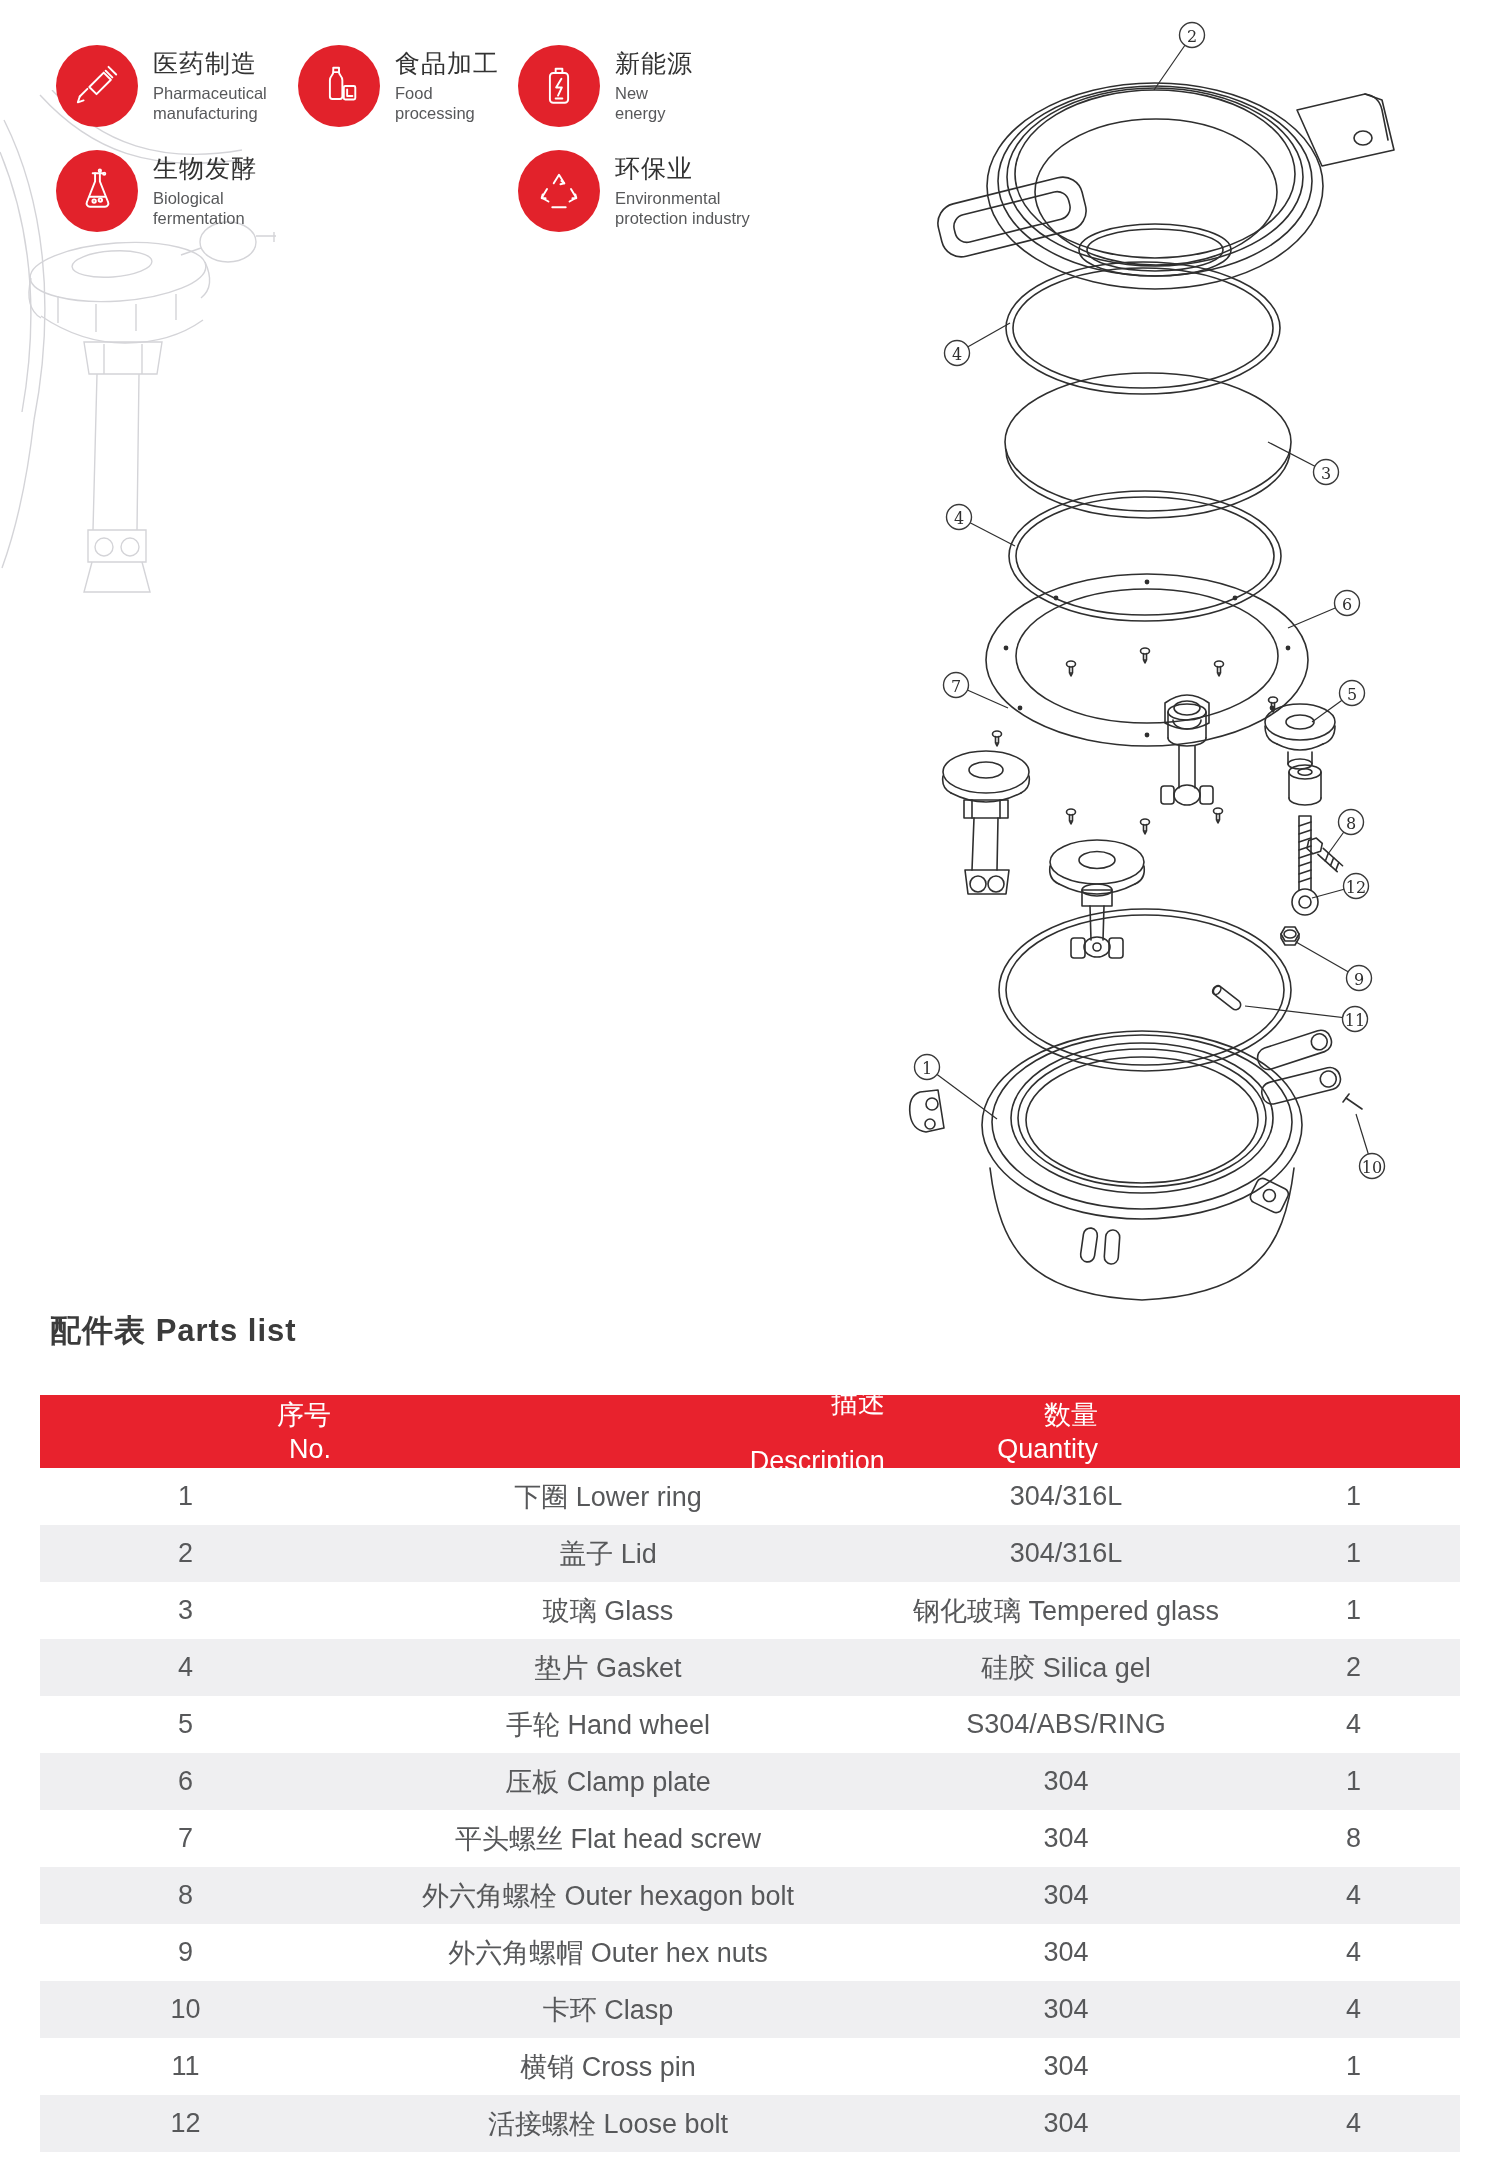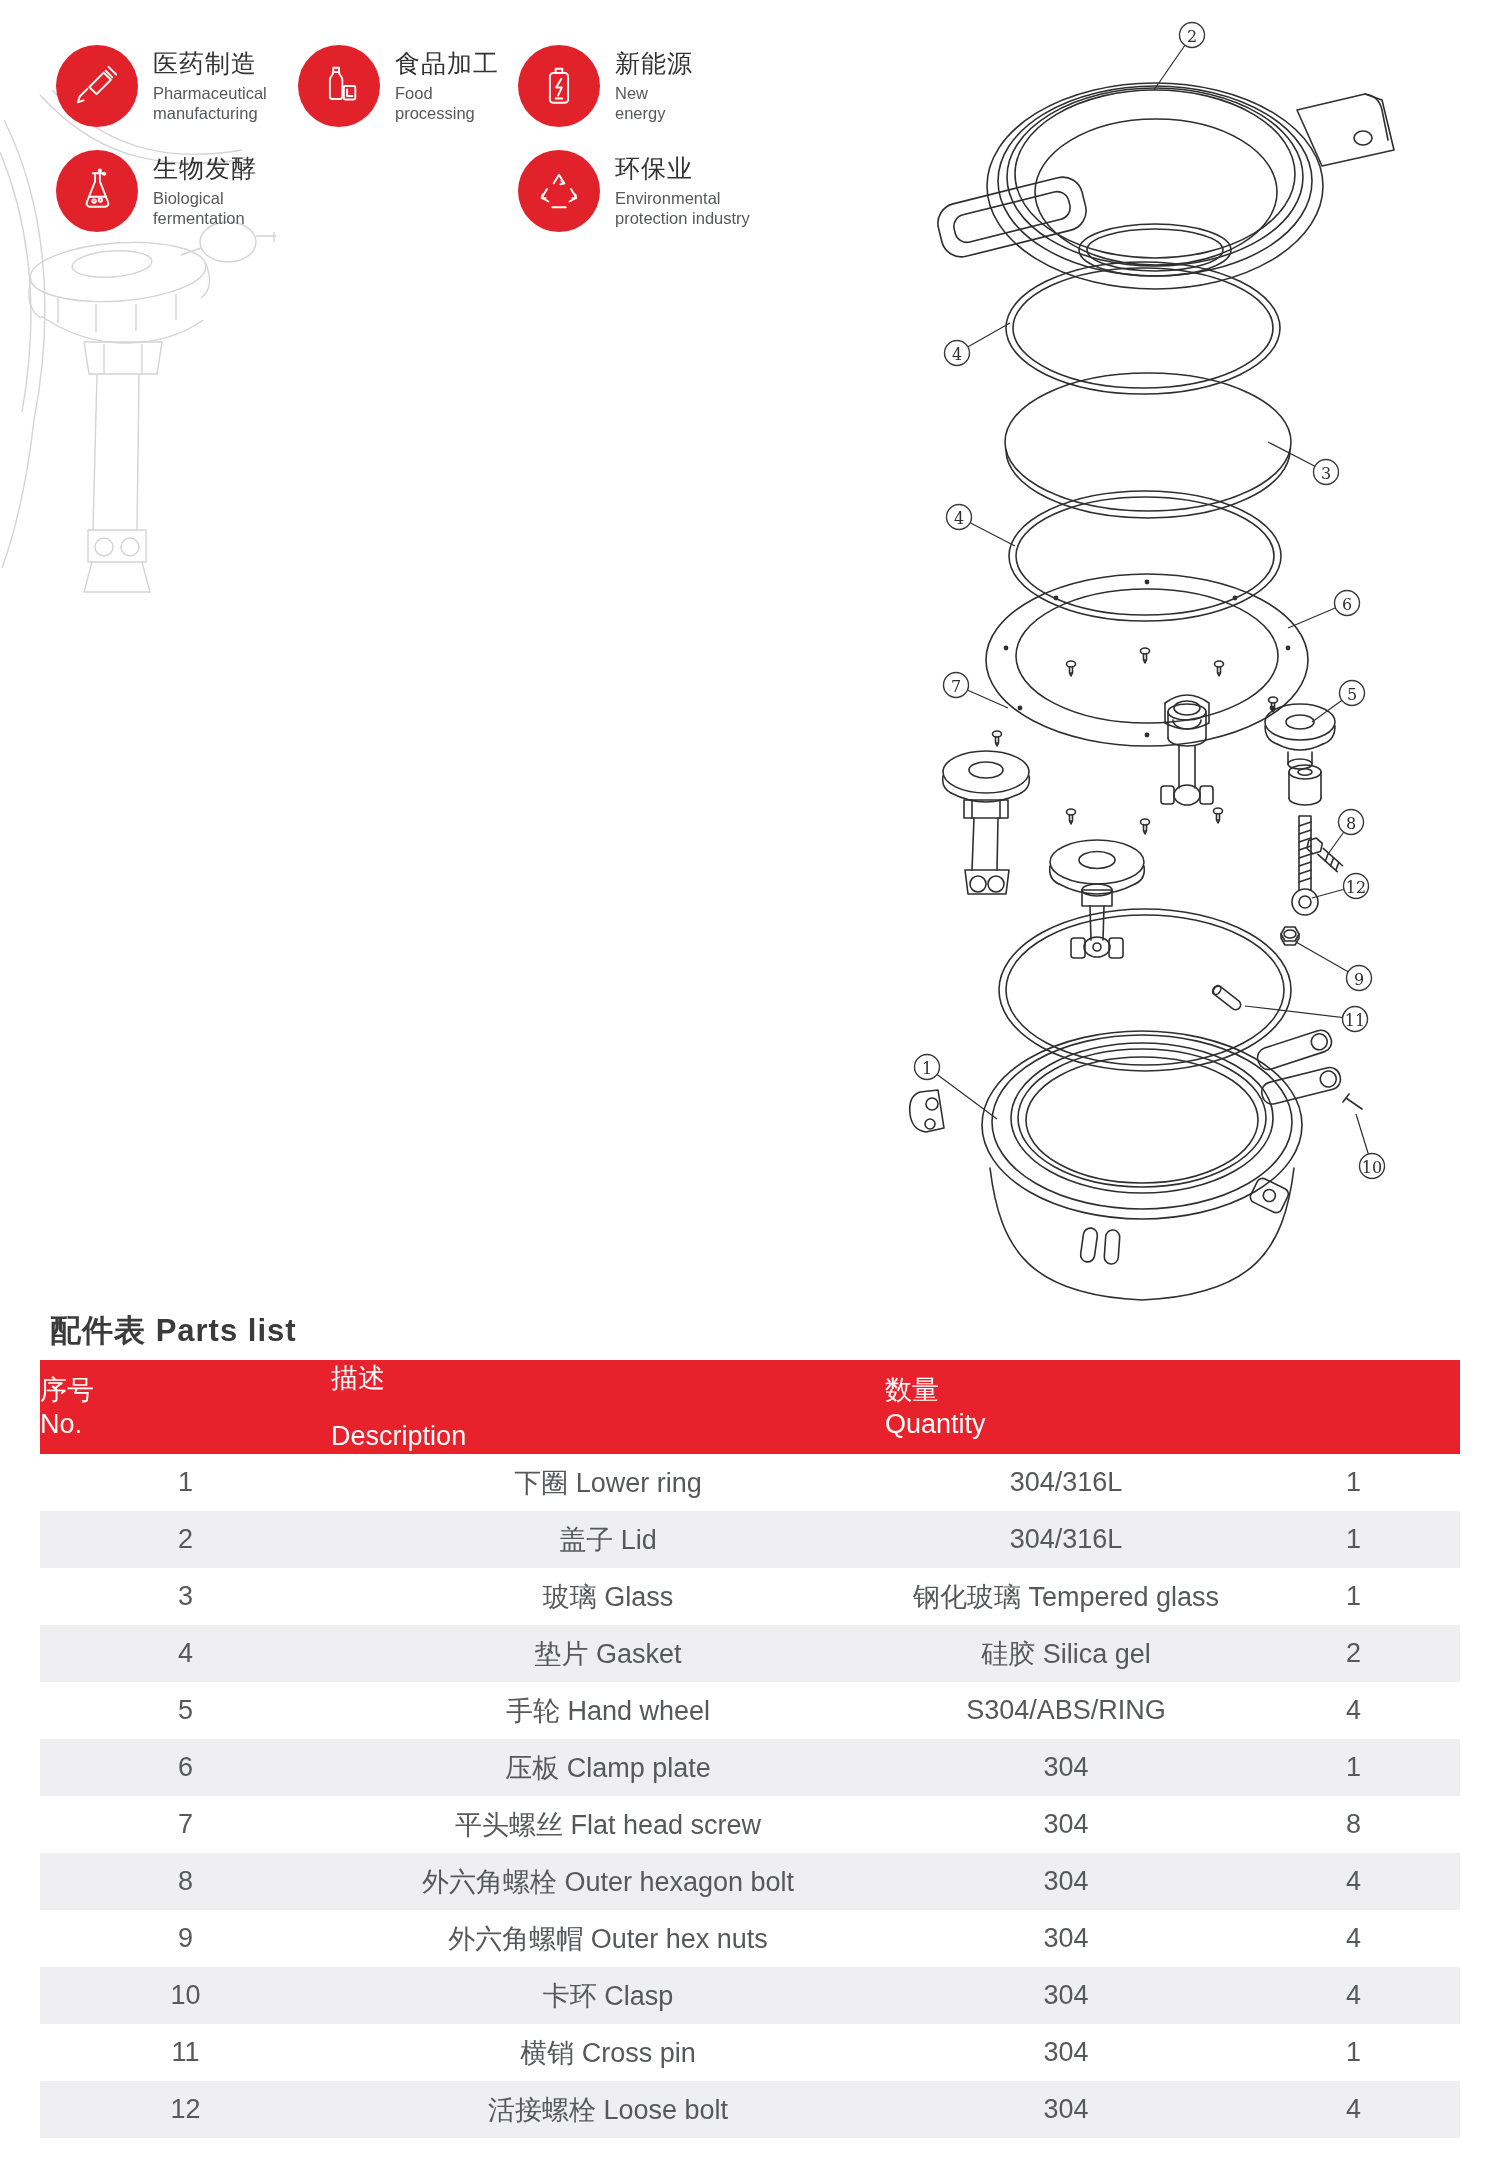--- a/index.html
+++ b/index.html
@@ -22,21 +22,21 @@
   #diagram{position:absolute;left:860px;top:0;}
   #diagram .part{stroke:#2f2f2f;fill:none;stroke-width:1.6;stroke-linecap:round;stroke-linejoin:round;}
   #diagram .hole{fill:#2f2f2f;stroke:none;}
   #diagram .lead{stroke:#2f2f2f;stroke-width:1.2;fill:none;}
   #diagram .cir{fill:#fff;stroke:#3a3a3a;stroke-width:1.4;}
   #diagram .num{font-family:"DejaVu Serif","Liberation Serif",serif;font-size:16px;fill:#2f2f2f;
                 text-anchor:middle;dominant-baseline:central;}
   
   #tbl-title{position:absolute;left:50px;top:1310px;font-size:31px;font-weight:600;color:#3b3b3b;letter-spacing:1px;}
   #parts-table{position:absolute;left:40px;top:1360px;width:1420px;}
-  .thead{display:flex;background:#e8222d;color:#fff;height:94px;align-items:center;text-align:left;}
+  .thead{display:flex;background:#e8222d;color:#fff;height:73px;align-items:center;text-align:right;margin-top:35px;}
   .thead .hc{display:flex;flex-direction:column;justify-content:center;line-height:34px;font-size:27px;}
   .prow{display:flex;height:57px;align-items:center;text-align:center;font-size:27px;color:#57585a;background:#fff;}
   .prow.alt{background:#efeff1;}
   .col-no{width:20.5%;} .col-desc{width:39%;gap:24px;} .col-mat{width:25.5%;} .col-qty{width:15%;}
 </style>
 </head>
 <body>
 
 <div id="page">
 

